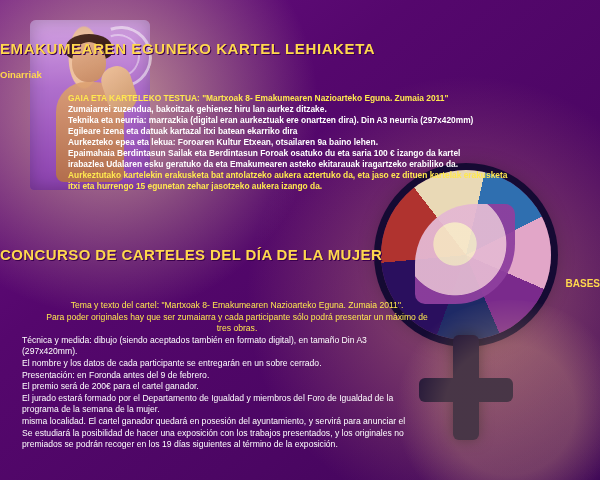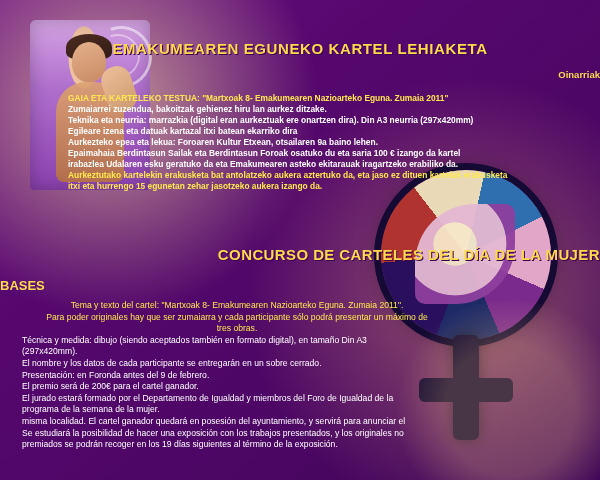--- a/index.html
+++ b/index.html
@@ -79,41 +79,41 @@
     background:#150a33;
   }
   
   .glow{
     position:absolute;right:-30px;bottom:-40px;width:240px;height:220px;border-radius:50%;
     background:radial-gradient(circle,rgba(255,210,140,.22) 0 40%,rgba(255,210,140,0) 70%);
   }
   
   .content{position:absolute;inset:0;}
   .title-eu{
-    position:absolute;left:0;right:0;top:40px;text-align:center;
+    position:absolute;left:0;right:0;top:40px;
     color:#ffd84d;font-size:15px;font-weight:bold;letter-spacing:.6px;
     text-shadow:1px 1px 0 #3a0050;
   }
   .subtitle-eu{
-    position:absolute;left:0;right:0;top:69px;text-align:right;
+    position:absolute;left:0;right:0;top:69px;text-align:left;
     color:#ffd84d;font-size:9.5px;font-weight:bold;
   }
   .block-eu{
     position:absolute;left:68px;top:93px;width:470px;
     color:#ffffff;font-size:8.4px;line-height:11px;font-weight:bold;
   }
   .block-eu .hl{color:#ffe84f;}
   .title-es{
-    position:absolute;left:0;right:0;top:246px;text-align:right;
+    position:absolute;left:0;right:0;top:246px;text-align:left;
     color:#ffd84d;font-size:15px;font-weight:bold;letter-spacing:.4px;
     text-shadow:1px 1px 0 #3a0050;
   }
   .subtitle-es{
-    position:absolute;left:0;right:0;top:278px;text-align:left;
-    color:#ffd84d;font-size:13px;font-weight:bold;
+    position:absolute;left:0;right:0;top:278px;text-align:right;
+    color:#ffd84d;font-size:10px;font-weight:bold;
   }
   .block-es{
     position:absolute;left:22px;top:300px;width:430px;
     color:#ffffff;font-size:8.6px;line-height:11.6px;
   }
   .block-es .l{display:block;}
   .block-es .hl{color:#ffe84f;text-align:center;}
   .block-eu .l{display:block;}
 </style>
 </head>

